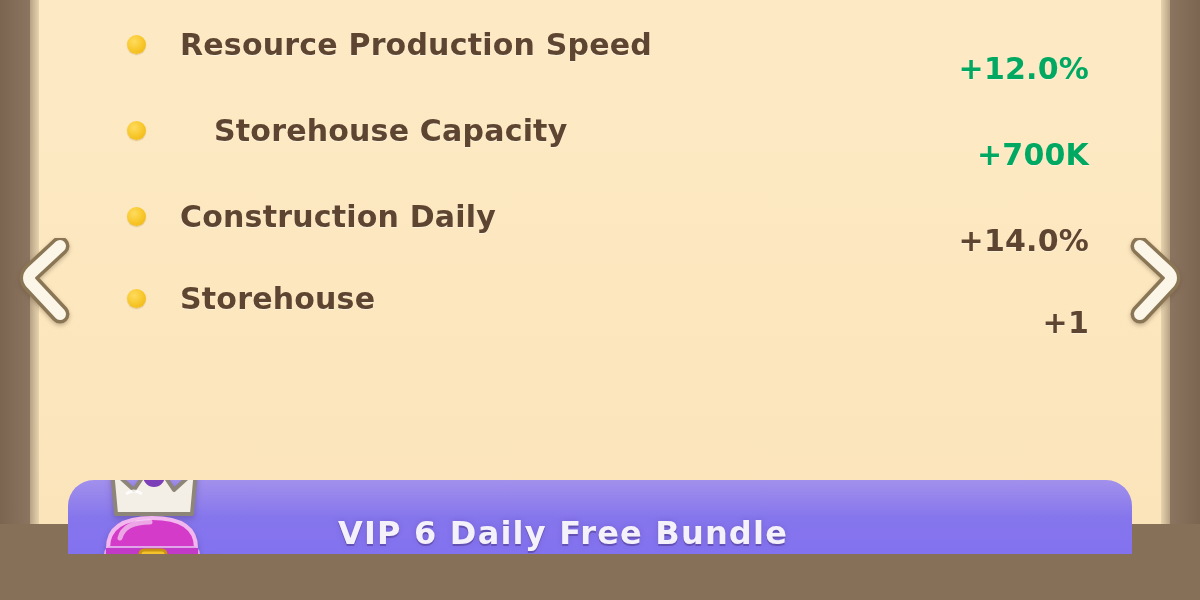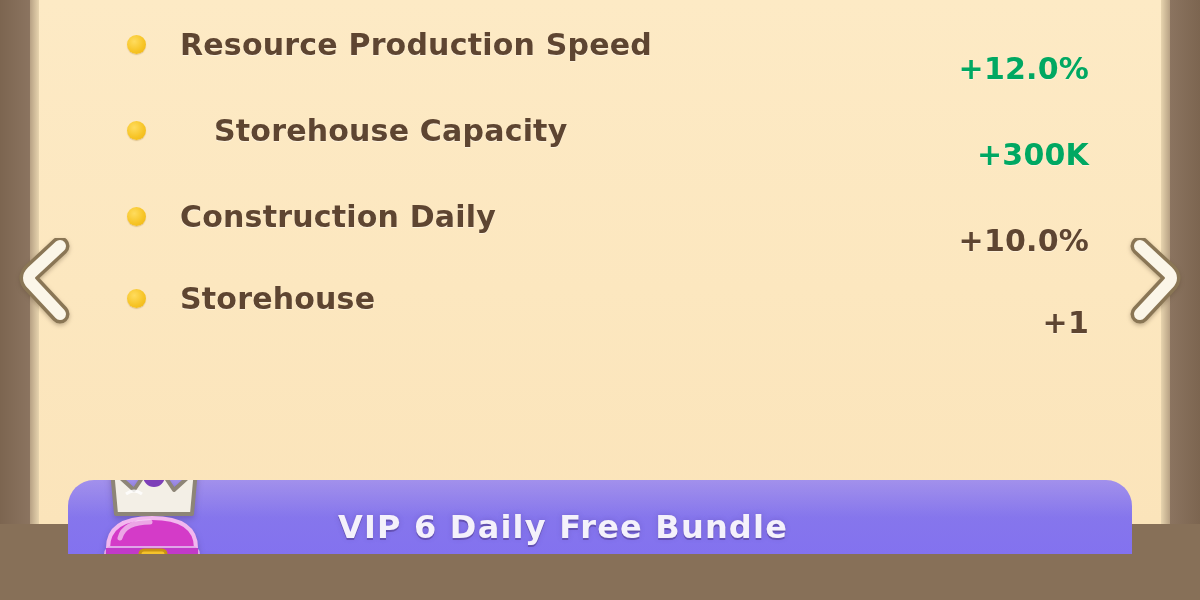--- a/index.html
+++ b/index.html
@@ -96,21 +96,21 @@
 
   
   #bundle-chest {
     position:absolute; left:14px; top:-28px; width:180px; height:160px;
     z-index:3;
   }
   #bundle-chest svg { display:block; width:100%; height:100%;
     filter:drop-shadow(0 3px 3px rgba(60,40,90,.30)); }
 
   #bundle-title {
-    position:absolute; left:270px; top:28px;
+    position:absolute; left:270px; top:34px;
     font-size:32px; font-weight:bold; letter-spacing:1.2px;
     color:#f4f1fb;
     text-shadow:0 2px 0 rgba(78,58,140,.55), 0 0 5px rgba(90,70,160,.35);
     white-space:nowrap;
   }
 
   #bundle-slots {
     position:absolute; left:272px; top:76px;
     display:flex; gap:19px;
   }
@@ -148,27 +148,27 @@
 
       <div class="perk-row r0">
         <span class="perk-bullet"></span>
         <span class="perk-label">Resource Production Speed</span>
         <span class="perk-value green">+12.0%</span>
       </div>
 
       <div class="perk-row r1">
         <span class="perk-bullet"></span>
         <span class="perk-label">Storehouse Capacity</span>
-        <span class="perk-value green">+300K</span>
+        <span class="perk-value green">+700K</span>
       </div>
 
       <div class="perk-row r2">
         <span class="perk-bullet"></span>
         <span class="perk-label">Construction Daily</span>
-        <span class="perk-value brown">+10.0%</span>
+        <span class="perk-value brown">+14.0%</span>
       </div>
 
       <div class="perk-row r3">
         <span class="perk-bullet"></span>
         <span class="perk-label">Storehouse</span>
         <span class="perk-value brown">+1</span>
       </div>
 
     </div>
 

